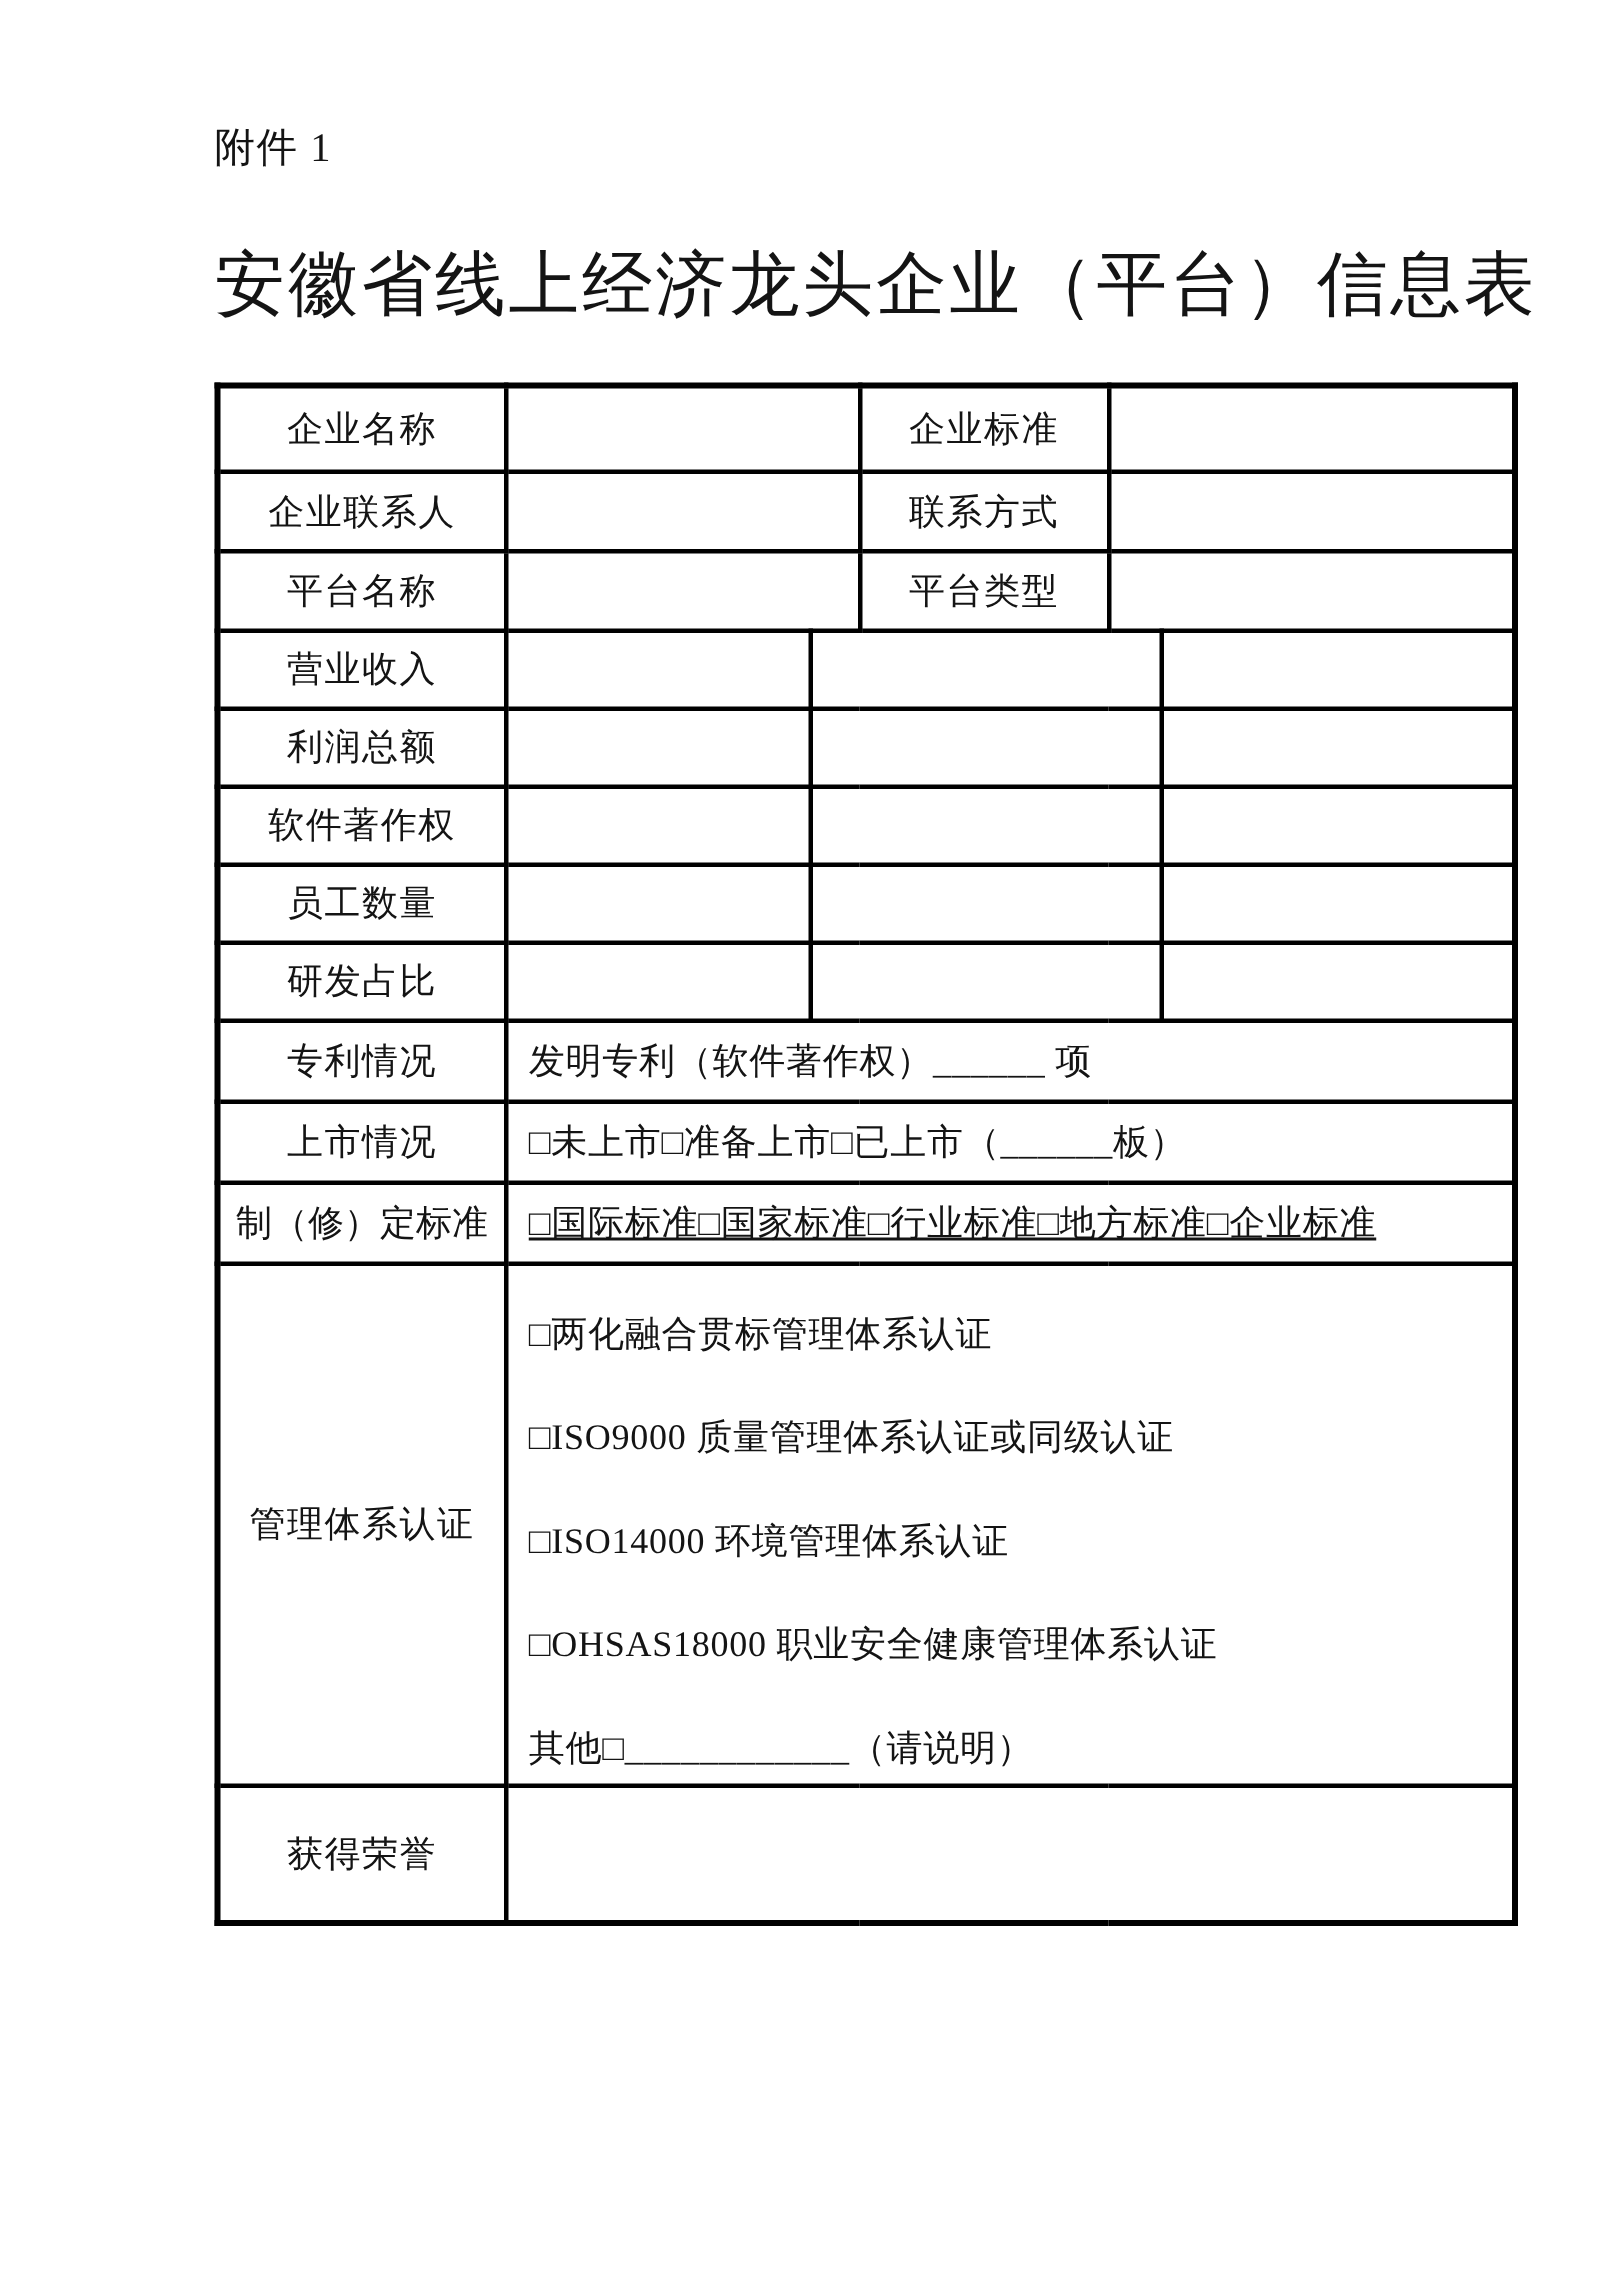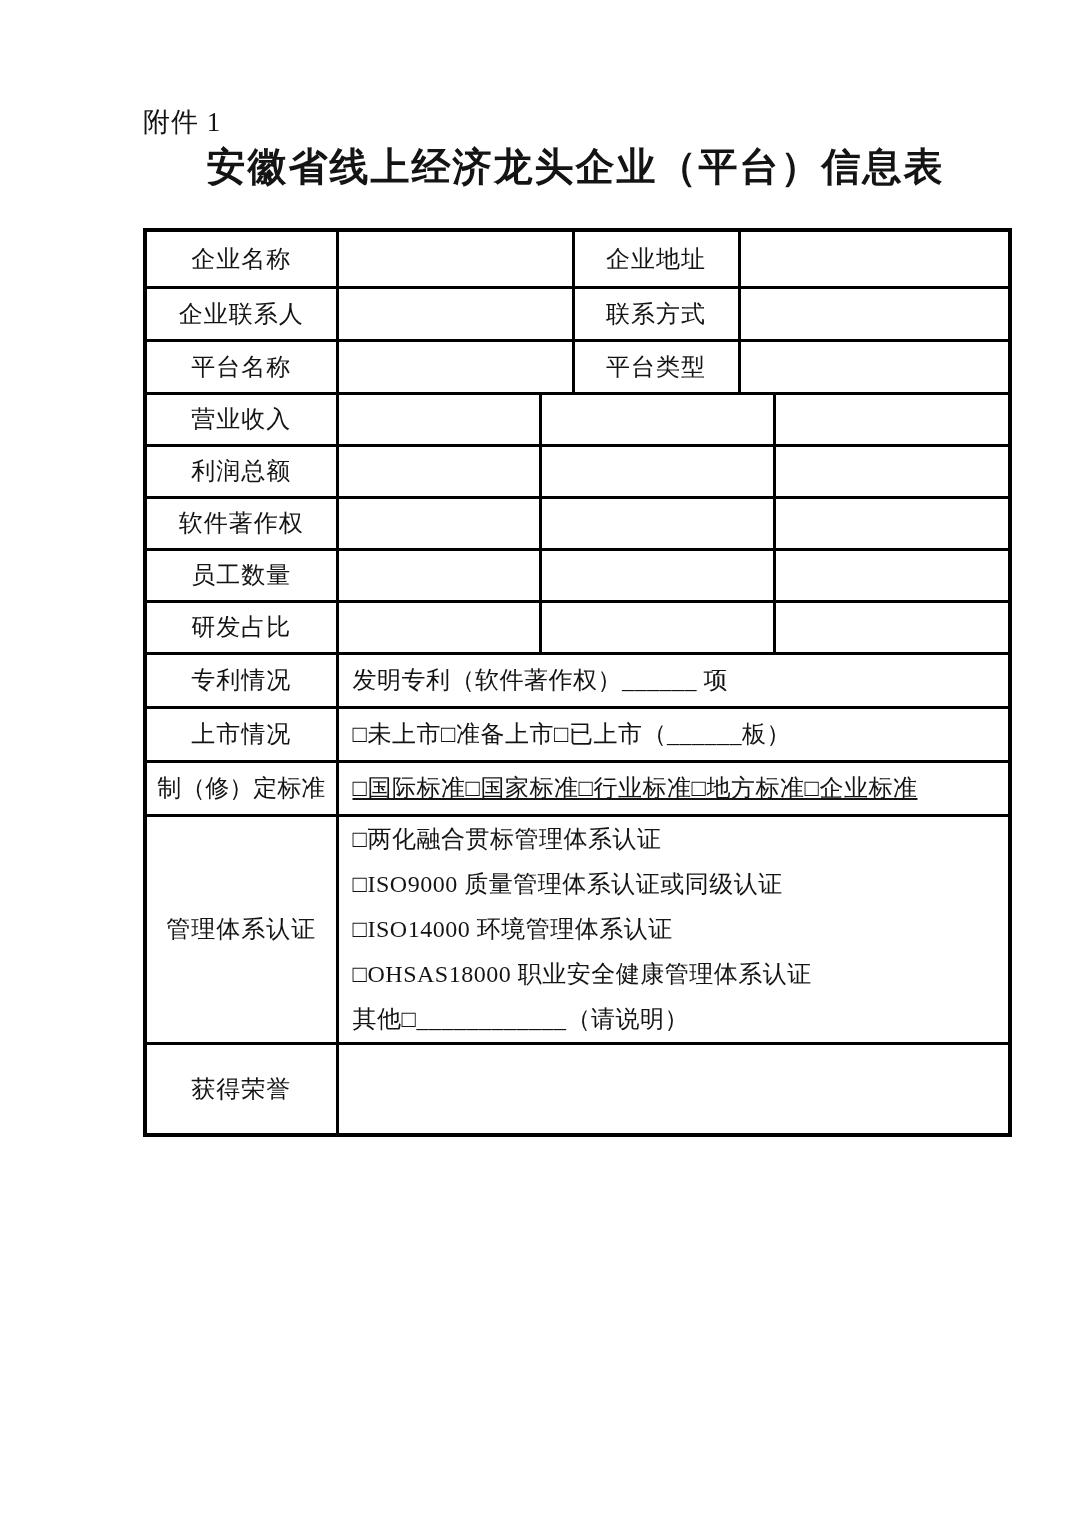--- a/index.html
+++ b/index.html
@@ -5,30 +5,31 @@
   * { box-sizing: border-box; margin: 0; padding: 0; }
   html, body { width: 1080px; height: 1527px; }
   body {
     background: #ffffff;
     color: #141414;
     font-family: "Liberation Serif", "DejaVu Serif", serif;
   }
   .doc {
     width: 865px;
     margin-left: 143px;
-    padding-top: 104px;
+    padding-top: 80px;
   }
   .attachment {
     font-size: 27px;
     letter-spacing: 1px;
   }
   .title {
+    margin-top: 42px;
     text-align: center;
-    font-size: 39px;
-    font-weight: bold;
+    font-size: 47px;
+    font-weight: normal;
     letter-spacing: 2px;
     white-space: nowrap;
   }
   table.form-table {
     margin-top: 34px;
     border-collapse: collapse;
     border: 4px solid #000;
     table-layout: fixed;
     width: 865px;
   }
@@ -51,21 +52,21 @@
     padding-right: 6px;
     font-size: 24px;
     letter-spacing: 0.5px;
   }
   td.year { font-size: 25px; }
   .opts {
     display: flex;
     white-space: nowrap;
   }
   .cert-list { line-height: 45px; }
-  .cert-list div { white-space: nowrap; }
+  .cert-list div { white-space: nowrap; margin-top: 24px; }
 </style>
 </head>
 <body>
 
 <div class="doc">
 
   <div class="attachment">附件 1</div>
 
   <div class="title">安徽省线上经济龙头企业（平台）信息表</div>
 
@@ -76,21 +77,21 @@
         <col style="width:33px">
       <col style="width:166px">
         <col style="width:35px">
         <col style="width:236px">
     </colgroup>
 
     <tbody>
         <tr style="height:57px">
       <td class="lbl">企业名称</td>
       <td class="val" colspan="2"></td>
-      <td class="lbl">企业地址</td>
+      <td class="lbl">企业标准</td>
       <td class="val" colspan="2"></td>
     </tr>
     <tr style="height:53px">
       <td class="lbl">企业联系人</td>
       <td class="val" colspan="2"></td>
       <td class="lbl">联系方式</td>
       <td class="val" colspan="2"></td>
     </tr>
     <tr style="height:53px">
       <td class="lbl">平台名称</td>

